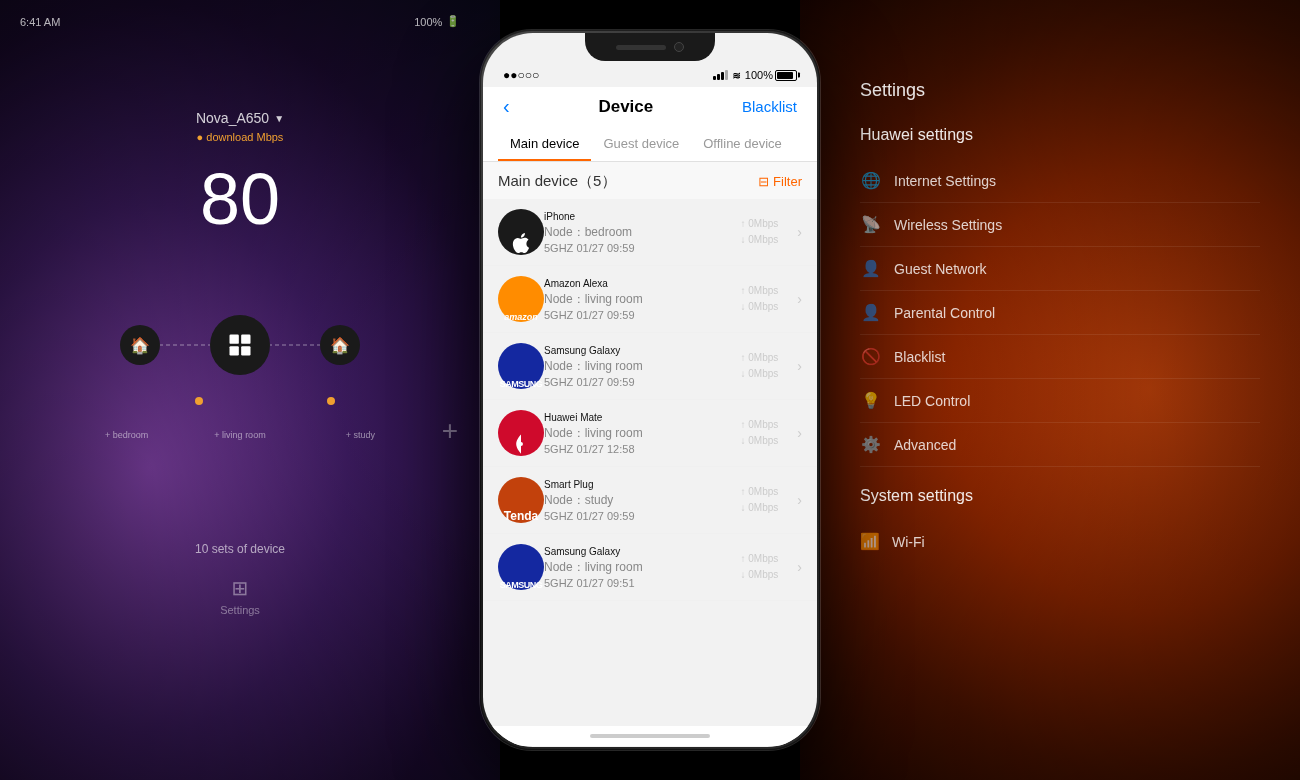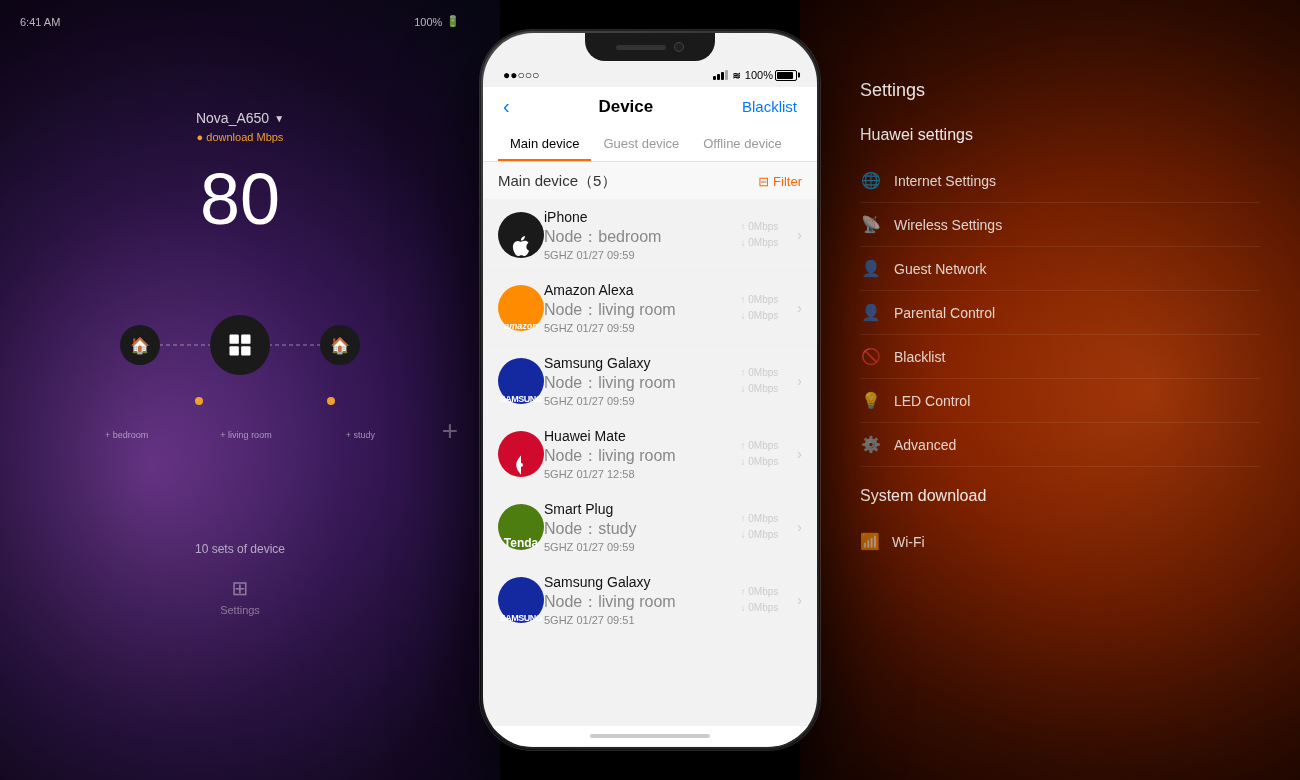--- a/index.html
+++ b/index.html
@@ -107,21 +107,21 @@
       width: 40px; height: 40px;
       background: #2a9d5c;
       top: 60px; right: 20px;
     }
     .node-label {
       position: absolute;
       color: rgba(255,255,255,0.6);
       font-size: 9px;
       text-align: center;
     }
-    .node-label.center { bottom: 10px; left: 50%; transform: translateX(-50%); margin-left: 6px; }
+    .node-label.center { bottom: 10px; left: 50%; transform: translateX(-50%); }
     .node-label.left { bottom: -5px; left: 5px; }
     .node-label.right { bottom: -5px; right: 5px; }
     .orange-dot {
       width: 8px; height: 8px;
       background: #f0a030;
       border-radius: 50%;
       position: absolute;
     }
     .dot1 { bottom: 20px; left: 95px; }
     .dot2 { bottom: 20px; right: 45px; }
@@ -411,27 +411,27 @@
       flex-shrink: 0;
       margin-right: 0;
       font-size: 18px;
       font-weight: bold;
       color: white;
     }
     .device-info {
       flex: 1;
     }
     .device-name {
-      font-size: 14px;
+      font-size: 10px;
       font-weight: 500;
       color: #111;
       margin-bottom: 2px;
     }
     .device-node {
-      font-size: 16px;
+      font-size: 12px;
       color: #888;
       margin-bottom: 1px;
     }
     .device-freq {
       font-size: 11px;
       color: #888;
     }
     .device-speed {
       margin-right: 19px;
     }
@@ -444,21 +444,21 @@
     .chevron {
       color: #ccc;
       font-size: 14px;
     }
 
     
     .av-black { background: #1a1a1a; }
     .av-orange { background: #ff8c00; }
     .av-samsung { background: #1428A0; }
     .av-huawei { background: #cf0a2c; }
-    .av-tenda { background: #4d7c0f; }
+    .av-tenda { background: #c2410c; }
 
     
     .samsung-text {
       font-size: 9px;
       font-weight: 700;
       letter-spacing: -0.5px;
     }
     .tenda-text {
       font-size: 12px;
       font-weight: 700;
@@ -585,21 +585,21 @@
   <div class="settings-item">
     <span class="settings-item-icon">💡</span>
     <span class="settings-item-label">LED Control</span>
   </div>
   <div class="settings-item">
     <span class="settings-item-icon">⚙️</span>
     <span class="settings-item-label">Advanced</span>
   </div>
 
   <div class="system-section">
-    <div class="settings-section-title">System download</div>
+    <div class="settings-section-title">System settings</div>
     <div class="wifi-bottom">
       <span class="wifi-bottom-icon">📶</span>
       <span class="wifi-bottom-label">Wi-Fi</span>
     </div>
   </div>
 </div>
 
 <div class="phone-wrapper">
   <div class="phone-outer">
     <div class="phone-inner">

